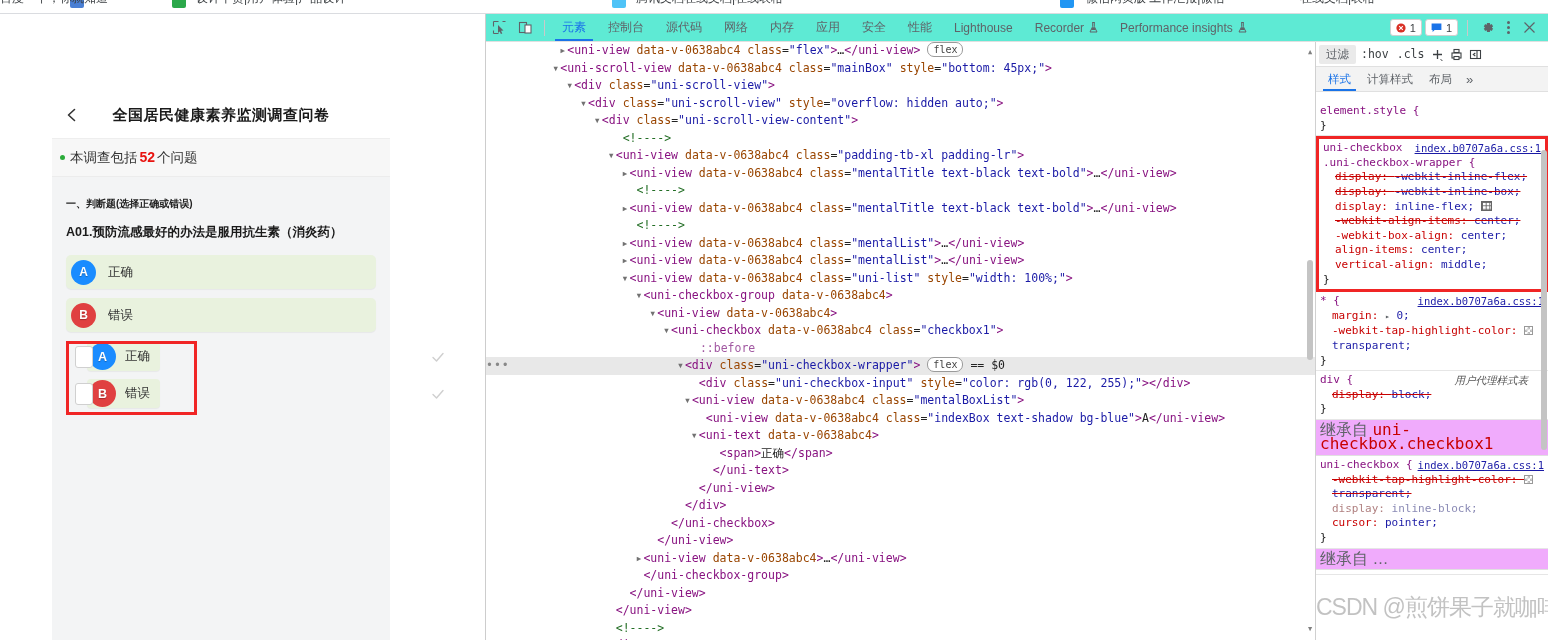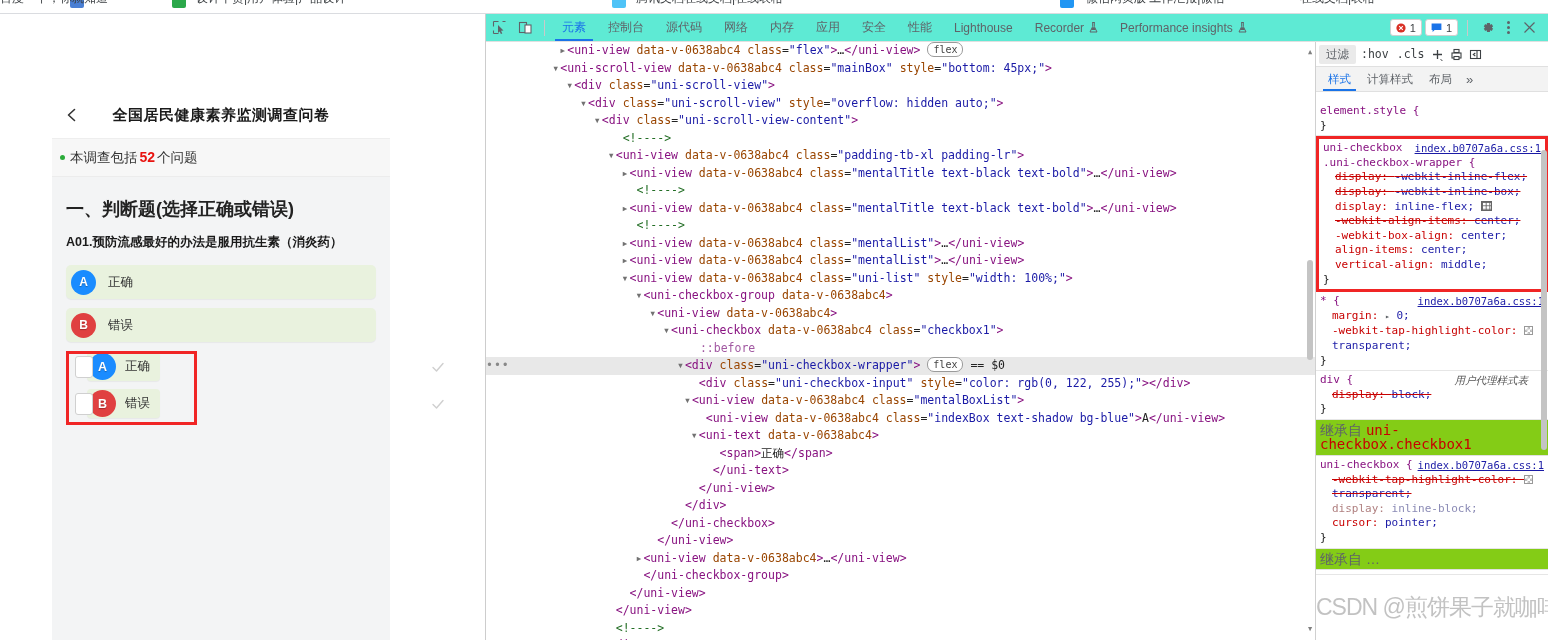--- a/index.html
+++ b/index.html
@@ -57,21 +57,21 @@
     padding-left: 8px; border-bottom: 1px solid #ececec;
   }
   .green-dot {
     width: 5px; height: 5px; border-radius: 50%; background: #2bab3a;
     margin-right: 5px; flex: none;
   }
   .q-count-text { font-size: 13.5px; color: #333333; }
   .q-count-text .num { color: #e8130f; font-weight: bold; font-size: 14px; padding: 0 2px; }
 
   .q-body { padding: 20px 14px 0 14px; }
-  .section-title { font-size: 18px; color: #222222; font-weight: bold; margin-bottom: 13px; }
+  .section-title { font-size: 10px; color: #222222; font-weight: bold; margin-bottom: 13px; }
   .question-text { font-size: 12.5px; color: #1a1a1a; font-weight: bold; margin-bottom: 14px; }
 
   
   .opt-row {
     display: flex; align-items: center;
     height: 34px; background: #e9f2de; border-radius: 5px;
     margin-bottom: 9px; padding-left: 5px;
     box-shadow: 0 1px 1px rgba(0,0,0,.05);
   }
   .badge {
@@ -218,21 +218,21 @@
   .css-block.highlighted { border: 3px solid #f02525; border-bottom-width: 3px; }
   .sel { color: #881280; }
   .srcfile { color: #1a1aa6; text-decoration: underline; float: right; padding-right: 4px; font-size: 10.5px; }
   .prop { color: #c80000; padding-left: 12px; display: block; }
   .prop .pv { color: #1a1aa6; }
   .prop.struck { text-decoration: line-through; }
   .prop.dim { color: #b08080; }
   .prop.dim .pv { color: #8a8ab5; }
   .brace { color: #222; }
   .inherit-hdr {
-    background: #84cc16; font-size: 14px; color: #5f6368; padding: 3px 4px;
+    background: #f0abfc; font-size: 16px; color: #5f6368; padding: 3px 4px;
     border-bottom: 1px solid #e0e0e0; font-family: "Liberation Sans", sans-serif;
   }
   .inherit-hdr .sel2 { color: #c80000; font-family: "DejaVu Sans Mono", monospace; }
   .ua-label { float: right; font-style: italic; color: #555; font-size: 10.5px; padding-right: 20px; }
   .styletag { float: right; color: #1a1aa6; font-size: 10.5px; padding-right: 4px; }
   .tri { color: #5f6368; font-size: 8px; }
   .swatch-chk {
     display: inline-block; width: 9px; height: 9px; vertical-align: -1px; margin-right: 2px;
     background:
       linear-gradient(45deg,#bbb 25%,transparent 25%,transparent 75%,#bbb 75%),

